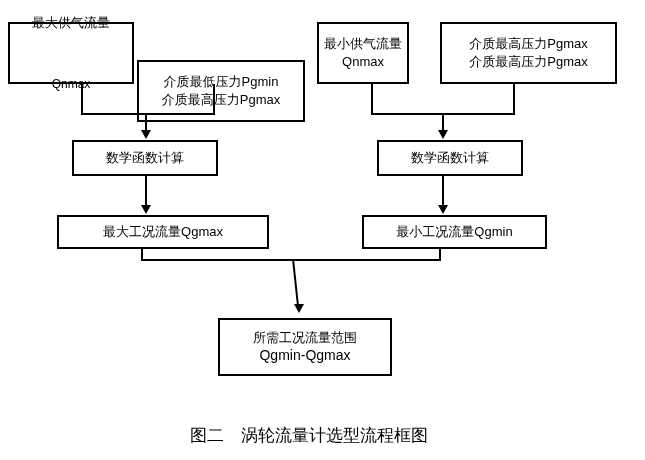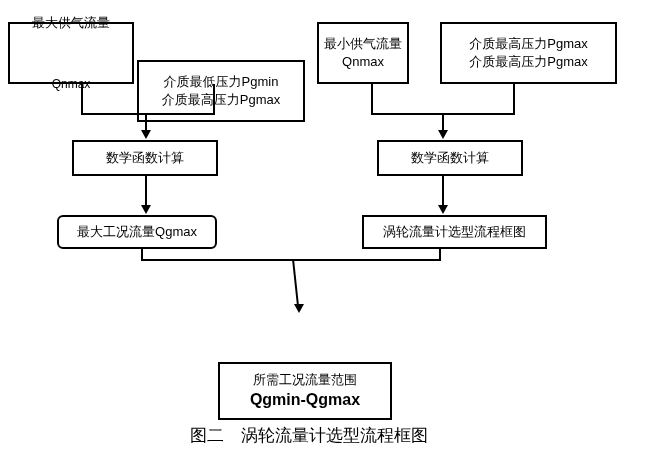--- a/index.html
+++ b/index.html
@@ -22,21 +22,21 @@
     background: #ffffff;
     display: flex;
     flex-direction: column;
     justify-content: center;
     color: #000000;
     line-height: 1.35;
     text-align: center;
     white-space: nowrap;
   }
   .box .line { display: block; }
-  .fs14 { font-size: 16px; font-weight: bold; }
+  .fs14 { font-size: 14px; }
   .fs13 { font-size: 13px; }
   .fs12 { font-size: 12px; margin-top: 44px; }
 
   
   .vline {
     position: absolute;
     width: 2px;
     background: #000000;
   }
   .hline {
@@ -89,29 +89,29 @@
   </div>
 
   <div class="box fs13" style="left:72px; top:140px; width:146px; height:36px;">
     <span class="line">数学函数计算</span>
   </div>
 
   <div class="box fs13" style="left:377px; top:140px; width:146px; height:36px;">
     <span class="line">数学函数计算</span>
   </div>
 
-  <div class="box fs13" style="left:57px; top:215px; width:160px; height:34px;border-radius:6px;">
+  <div class="box fs13" style="left:57px; top:215px; width:212px; height:34px;">
     <span class="line">最大工况流量Qgmax</span>
   </div>
 
   <div class="box fs13" style="left:362px; top:215px; width:185px; height:34px;">
-    <span class="line">涡轮流量计选型流程框图</span>
+    <span class="line">最小工况流量Qgmin</span>
   </div>
 
-  <div class="box fs13" style="left:218px; top:318px; width:174px; height:58px;margin-top:44px;">
+  <div class="box fs13" style="left:218px; top:318px; width:174px; height:58px;">
     <span class="line">所需工况流量范围</span>
     <span class="line fs14">Qgmin-Qgmax</span>
   </div>
 
   <div class="vline" style="left:81px; top:84px; height:31px;"></div>
   <div class="vline" style="left:213px; top:84px; height:31px;"></div>
   <div class="hline" style="left:81px; top:113px; width:134px;"></div>
   <div class="vline" style="left:145px; top:113px; height:19px;"></div>
   <div class="arrowhead" style="left:141px; top:130px;"></div>
 

